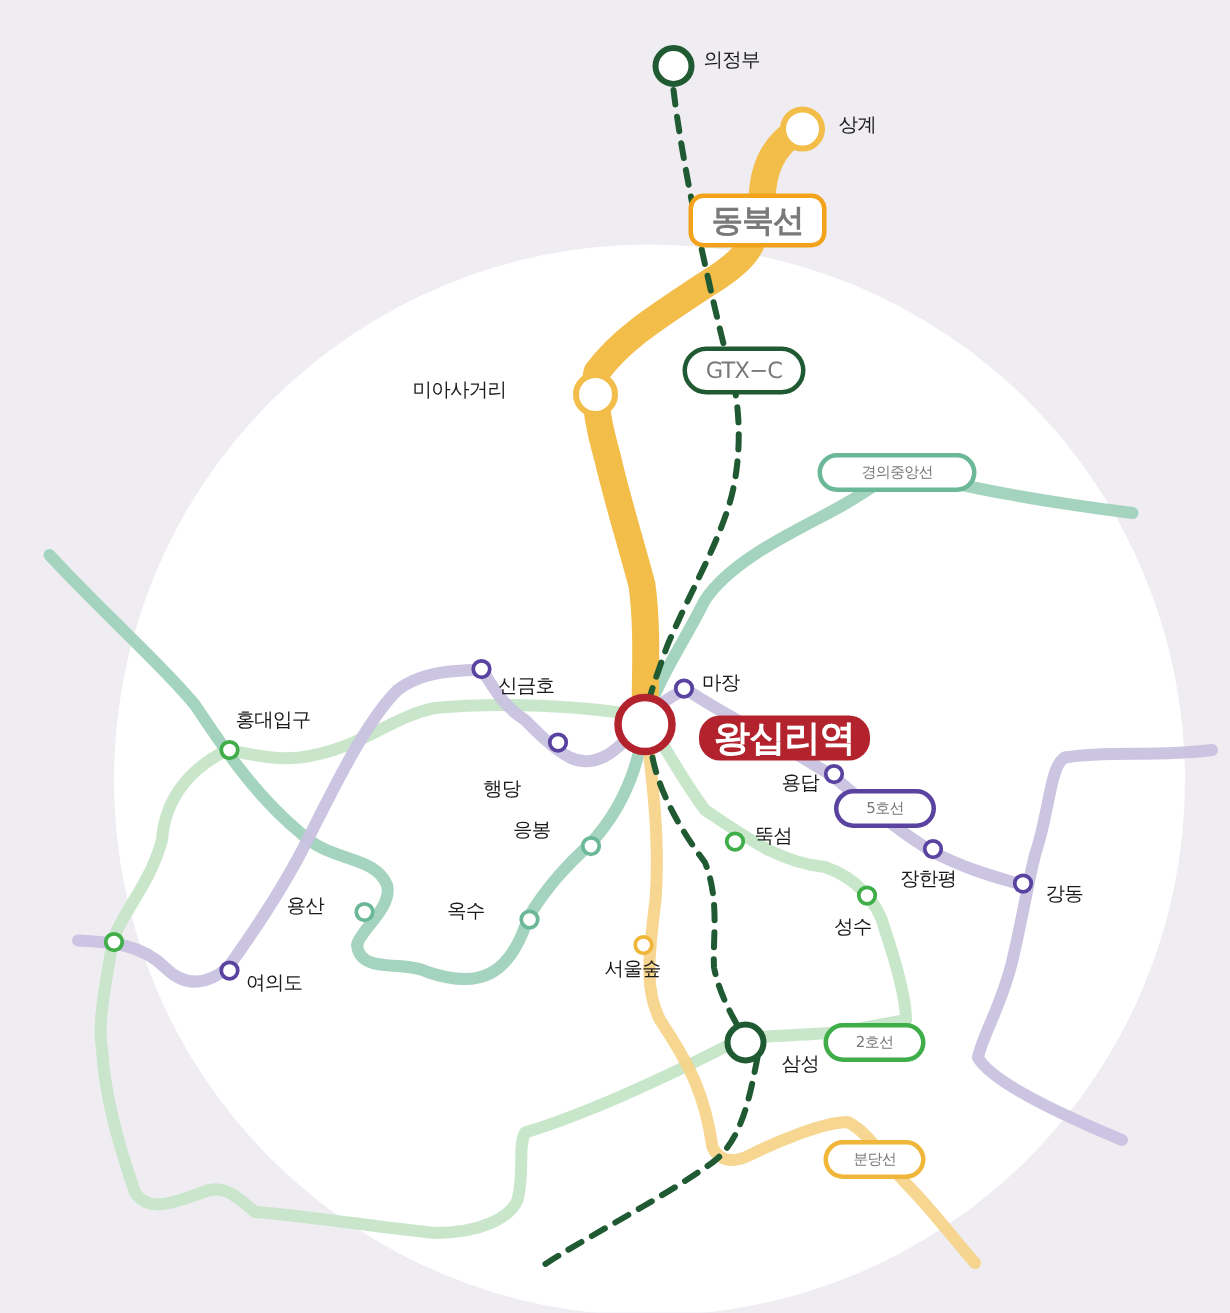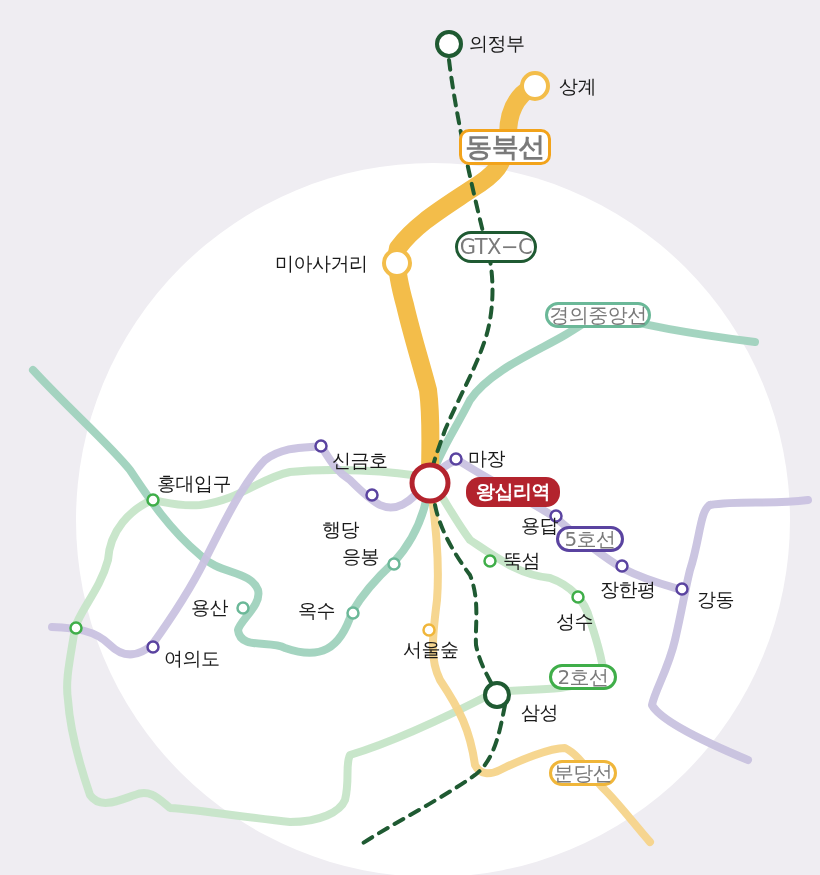--- a/index.html
+++ b/index.html
@@ -1,23 +1,23 @@
 <!DOCTYPE html>
 <html><head>
   <meta charset="utf-8">
   <style>
     html, body { margin: 0; padding: 0; }
     body { width: 820px; height: 875px; overflow: hidden; background: #efedf2; }
     .map { position: relative; width: 820px; height: 875px; background: #efedf2; }
     svg.map-svg { position: absolute; left: 0; top: 0; }
-    .lbl { position: absolute; font-family: "DejaVu Sans", sans-serif; font-size: 19px; color: #1a1a1a; white-space: nowrap; line-height: 1; letter-spacing: -0.5px; }
+    .lbl { position: absolute; font-family: "DejaVu Sans", sans-serif; font-size: 13px; color: #1a1a1a; white-space: nowrap; line-height: 1; letter-spacing: -0.5px; }
     .pill { position: absolute; font-family: "DejaVu Sans", sans-serif; background: #ffffff; border-radius: 14px; color: #7a7a7a; white-space: nowrap; display: flex; align-items: center; justify-content: center; box-sizing: border-box; letter-spacing: -0.5px; }
-    .pill-sm { font-size: 20px; height: 26px; border-width: 3px; border-style: solid; }
-    .pill-lg { font-size: 27px; font-weight: bold; height: 36px; border-width: 3px; border-style: solid; border-radius: 10px; }
-    .main-badge { position: absolute; font-family: "DejaVu Sans", sans-serif; font-weight: bold; font-size: 19px; color: #ffffff; background: #b3232d; border-radius: 14px; height: 30px; display: flex; align-items: center; justify-content: center; padding: 0 10px; letter-spacing: -0.5px; }
+    .pill-sm { font-size: 10px; height: 26px; border-width: 3px; border-style: solid; }
+    .pill-lg { font-size: 21px; font-weight: bold; height: 36px; border-width: 3px; border-style: solid; border-radius: 10px; }
+    .main-badge { position: absolute; font-family: "DejaVu Sans", sans-serif; font-weight: bold; font-size: 24px; color: #ffffff; background: #b3232d; border-radius: 14px; height: 30px; display: flex; align-items: center; justify-content: center; padding: 0 10px; letter-spacing: -0.5px; }
   </style>
 </head>
 <body>
 
 <div class="map">
   <svg class="map-svg" width="820" height="875" viewBox="0 0 820 875">
 
     <circle cx="433" cy="520" r="357" fill="#ffffff"></circle>
 
     <g fill="none" stroke="#c6e5c8" stroke-width="8" stroke-linecap="round" stroke-linejoin="round" opacity="0.95">
@@ -77,24 +77,24 @@
     <circle cx="535" cy="86" r="13" fill="#ffffff" stroke="#f3bd4a" stroke-width="4"></circle>
     <circle cx="397" cy="263" r="13" fill="#ffffff" stroke="#f3bd4a" stroke-width="4"></circle>
 
     <circle cx="449" cy="44" r="12" fill="#ffffff" stroke="#1f5a32" stroke-width="4"></circle>
     <circle cx="497" cy="695" r="12" fill="#ffffff" stroke="#1f5a32" stroke-width="4"></circle>
 
     <circle cx="430" cy="483" r="18" fill="#ffffff" stroke="#b3232d" stroke-width="5"></circle>
   </svg>
 
   <div class="pill pill-lg" style="left:459px; top:129px; width:92px; border-color:#f2a31b;">동북선</div>
-  <div class="pill pill-sm" style="left:455px; top:231px; width:82px; height:32px; border-color:#1f5a32; font-size:21px; border-radius:16px;">GTX−C</div>
+  <div class="pill pill-sm" style="left:455px; top:231px; width:82px; height:32px; border-color:#1f5a32; font-size:15px; border-radius:16px;">GTX−C</div>
   <div class="pill pill-sm" style="left:545px; top:302px; width:106px; border-color:#6bb898;">경의중앙선</div>
   <div class="pill pill-sm" style="left:556px; top:526px; width:68px; border-color:#5a43a0;">5호선</div>
-  <div class="pill pill-sm" style="left:549px; top:664px; width:68px; border-color:#3fae49;">2호선</div>
+  <div class="pill pill-sm" style="left:549px; top:682px; width:68px; border-color:#3fae49;">2호선</div>
   <div class="pill pill-sm" style="left:549px; top:760px; width:68px; border-color:#f0b63a;">분당선</div>
 
   <div class="main-badge" style="left:466px; top:477px;">왕십리역</div>
 
   <div class="lbl" style="left:469px; top:34px;">의정부</div>
   <div class="lbl" style="left:559px; top:77px;">상계</div>
   <div class="lbl" style="left:275px; top:254px;">미아사거리</div>
   <div class="lbl" style="left:468px; top:449px;">마장</div>
   <div class="lbl" style="left:332px; top:451px;">신금호</div>
   <div class="lbl" style="left:322px; top:520px;">행당</div>

